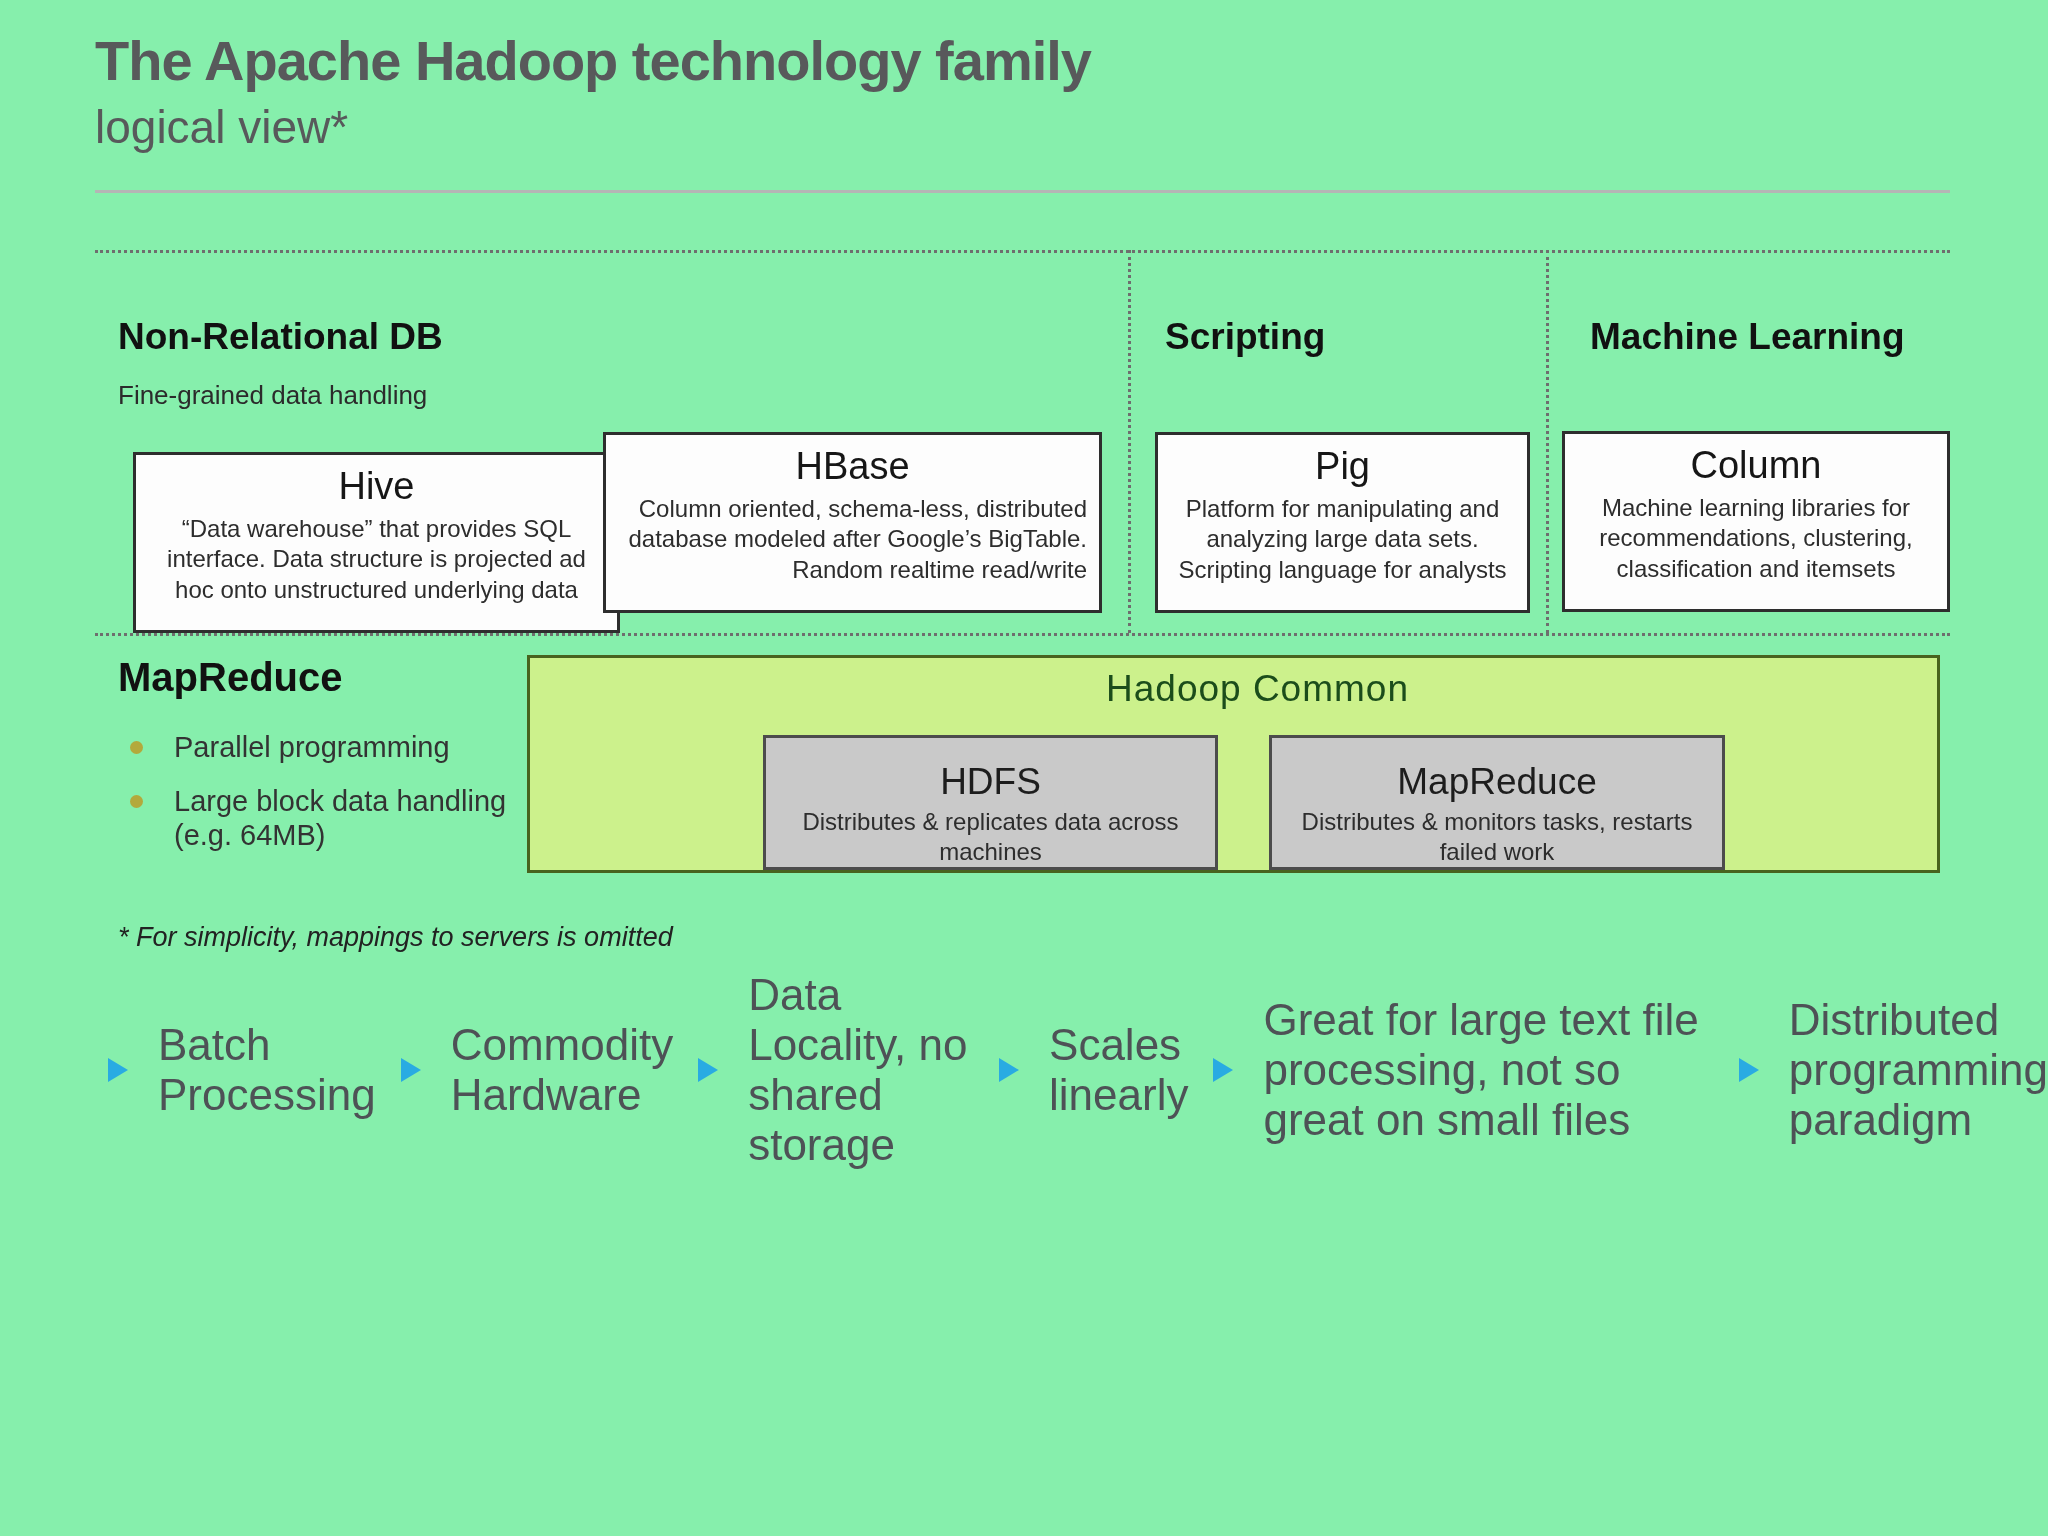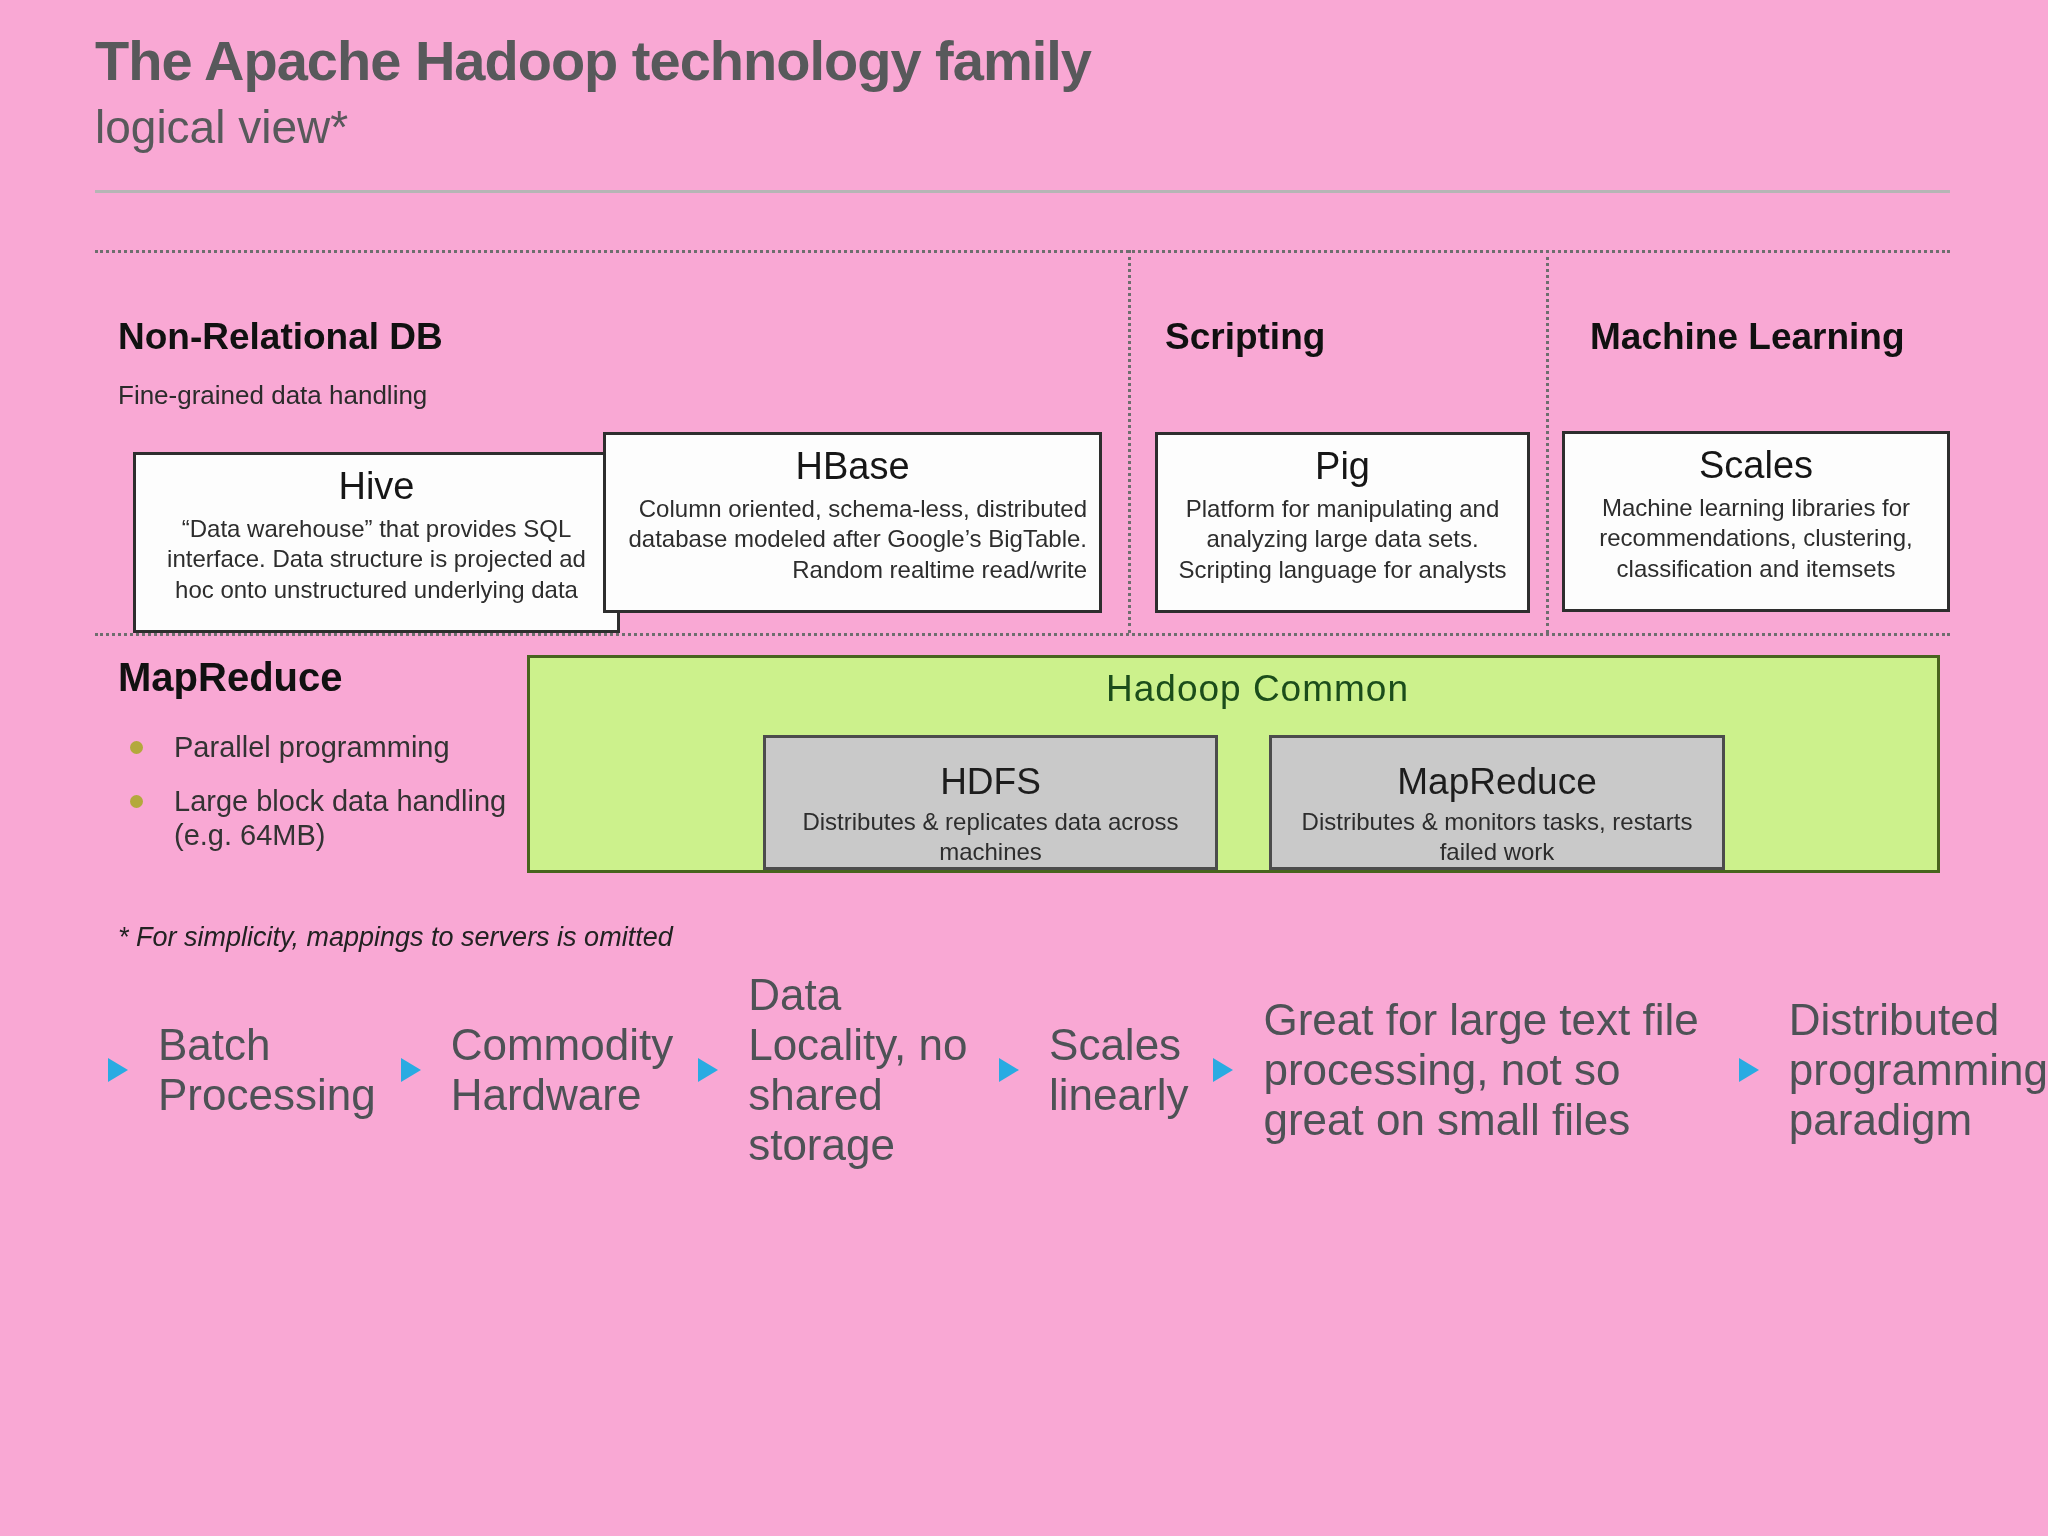--- a/index.html
+++ b/index.html
@@ -1,19 +1,19 @@
 <!DOCTYPE html>
 <html><head>
 <meta charset="utf-8">
 <style>
   html,body{margin:0;padding:0;background:#ffffff;}
   .slide{
     position:relative;
     width:2048px;height:1536px;
-    background:#f9a8d4;
+    background:#86efac;
     font-family:"Liberation Sans", sans-serif;
     color:#1a1a1a;
     overflow:hidden;
   }
   
   .title{
     position:absolute;left:95px;top:28px;
     font-size:56px;font-weight:bold;color:#58595b;letter-spacing:-1px;
   }
   .subtitle{
@@ -127,21 +127,21 @@
     <div class="tool-title">HBase</div>
     <div class="tool-desc">Column oriented, schema-less, distributed database modeled after Google’s BigTable. Random realtime read/write</div>
   </div>
 
   <div class="tool-box" style="left:1155px;top:432px;width:375px;height:181px;">
     <div class="tool-title">Pig</div>
     <div class="tool-desc">Platform for manipulating and analyzing large data sets. Scripting language for analysts</div>
   </div>
 
   <div class="tool-box" style="left:1562px;top:431px;width:388px;height:181px;">
-    <div class="tool-title">Scales</div>
+    <div class="tool-title">Column</div>
     <div class="tool-desc">Machine learning libraries for recommendations, clustering, classification and itemsets</div>
   </div>
 
   <div class="mr-header">MapReduce</div>
   <div class="olive-list">
     <div class="olive-item">
       <span class="olive-dot"></span>
       <span>Parallel programming</span>
     </div>
     <div class="olive-item">

